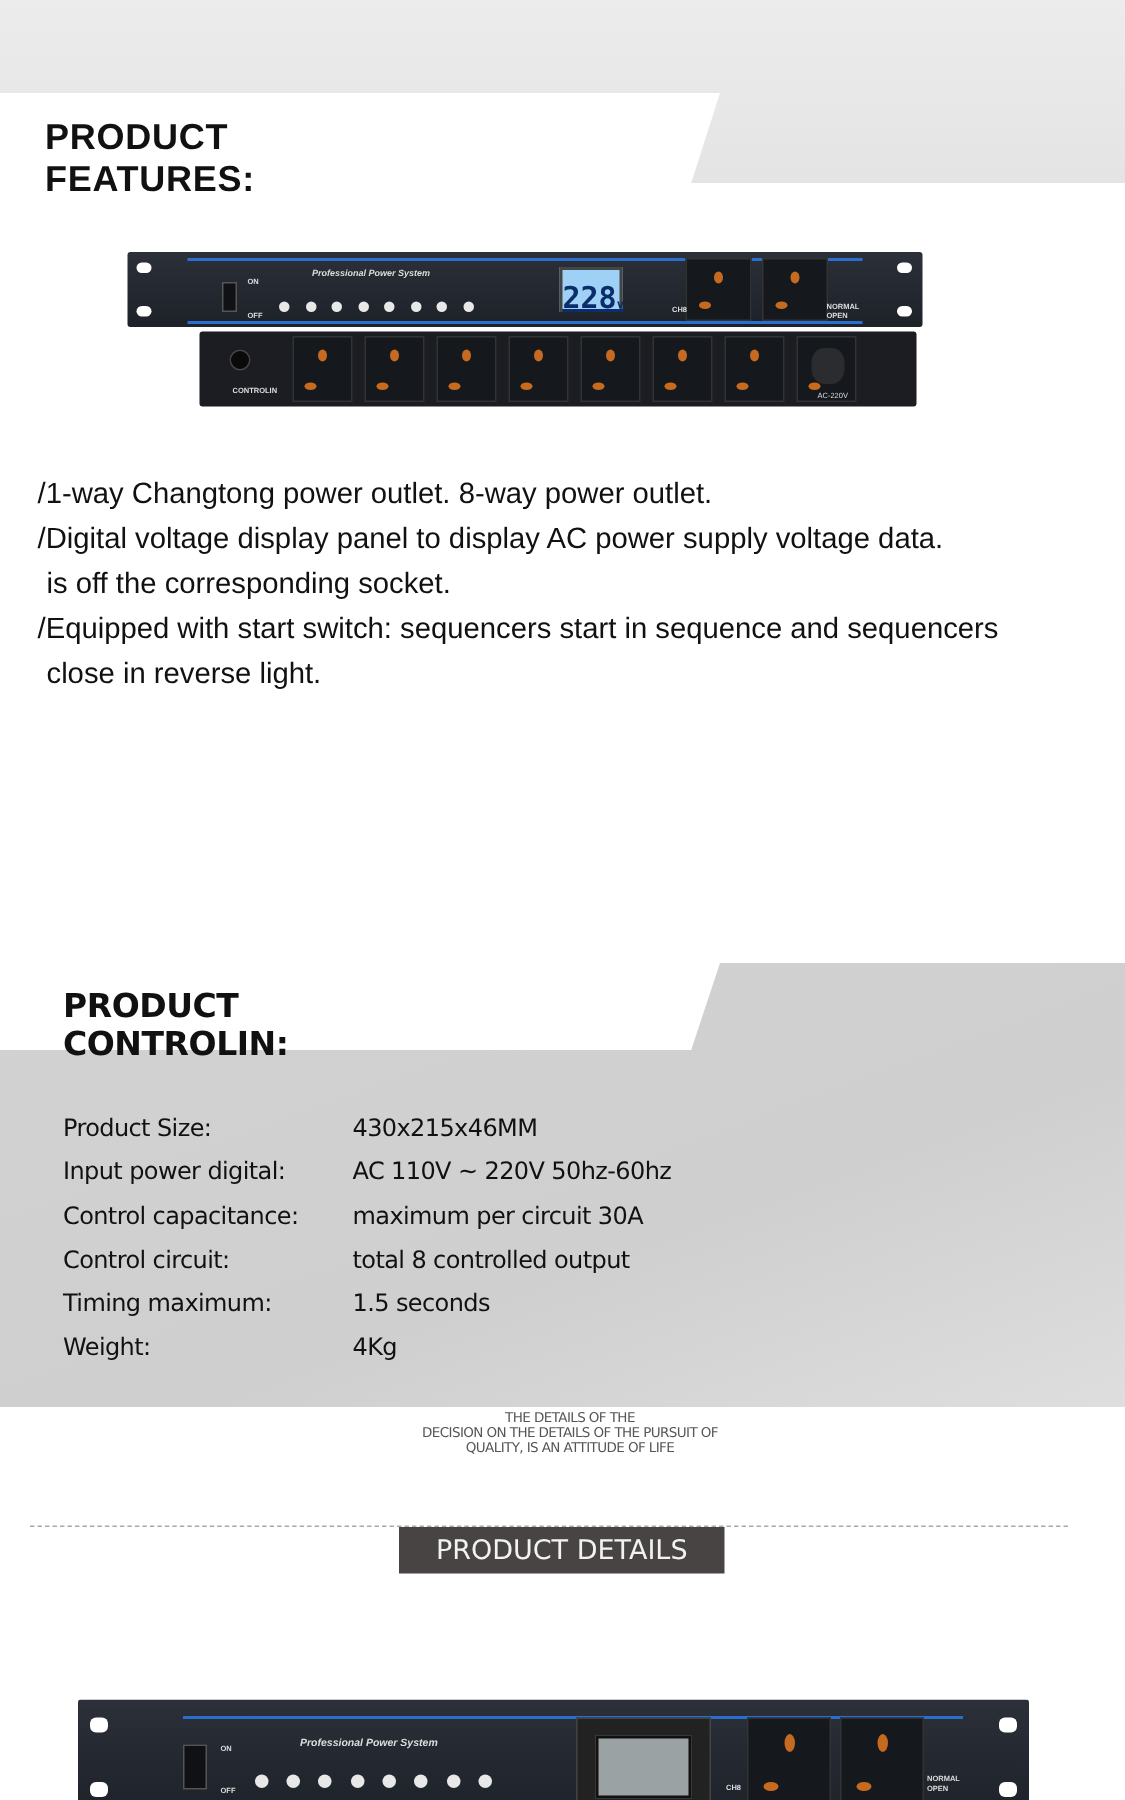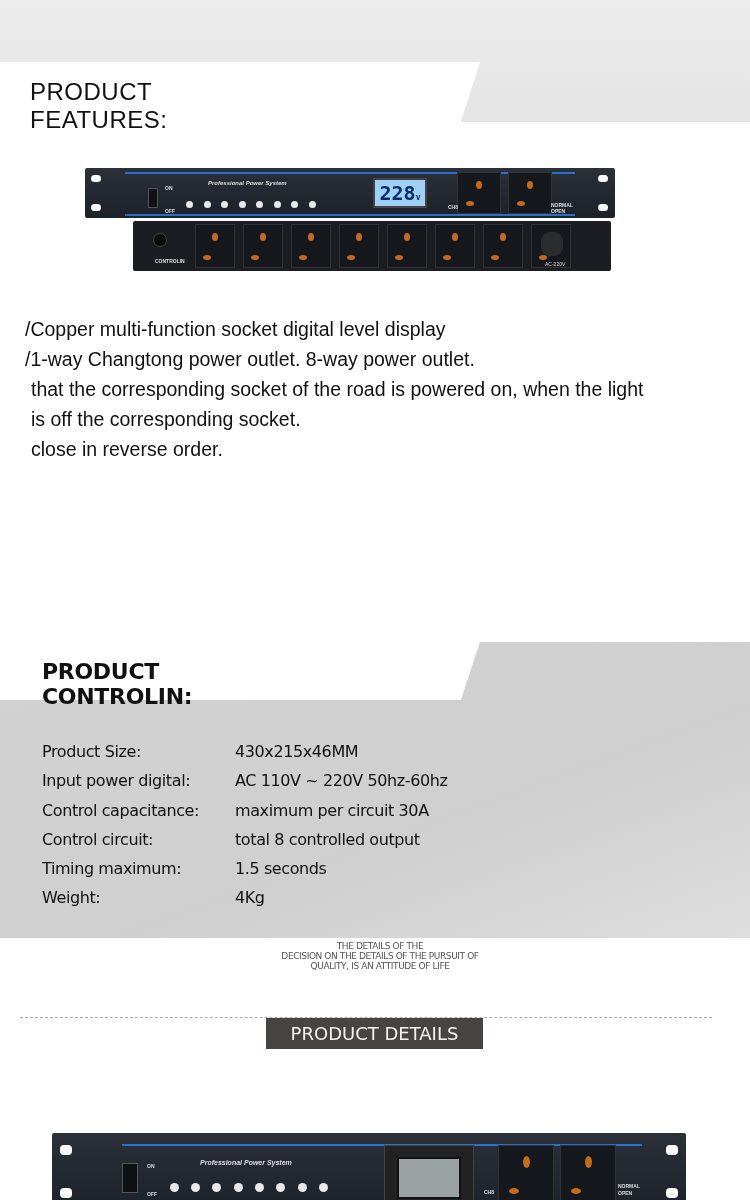--- a/index.html
+++ b/index.html
@@ -2,21 +2,21 @@
 <html><head>
 <meta charset="utf-8">
 <style>
   * { box-sizing: border-box; margin: 0; padding: 0; }
   body { width: 750px; height: 1200px; overflow: hidden; background: #fff; font-family: "Liberation Sans", sans-serif; position: relative; }
   .top-band { position: absolute; left: 0; top: 0; width: 750px; height: 122px; background: linear-gradient(180deg, #ececec, #e4e4e4); }
   .banner { position: absolute; left: 0; height: 60px; }
   .banner .white { position: absolute; left: 0; top: 0; height: 60px; width: 480px; background: #fff; clip-path: polygon(0 0, 100% 0, 96% 100%, 0 100%); }
   .banner .title { position: absolute; top: 16px; font-size: 24px; color: #111; letter-spacing: 0.5px; }
   .b1 { top: 62px; }
-  .b1 .title { left: 30px; font-weight: normal; }
+  .b1 .title { left: 30px; font-weight: bold; }
   .b2 { top: 642px; }
   .b2 .title { left: 42px; font-weight: bold; font-family: "DejaVu Sans", sans-serif; font-size: 22px; letter-spacing: -0.3px; top: 17px; }
   .params-bg { position: absolute; left: 0; top: 642px; width: 750px; height: 296px; background: linear-gradient(160deg, #d2d2d2 0%, #cfcfcf 60%, #dedede 100%); }
 
   .device { position: absolute; }
   .rack { position: absolute; background: linear-gradient(180deg,#2b3039,#1d2128); border-radius: 2px; }
   .ear-hole { position: absolute; width: 10px; height: 7px; border-radius: 4px; background: #fff; }
   .blue-line { position: absolute; height: 2px; background: #2a6fd0; }
   .led-btn { position: absolute; width: 7px; height: 7px; border-radius: 50%; background: #e8e8e8; }
   .lcd { position: absolute; background: #9fd0f5; border: 2px solid #444; color: #0b2d6a; font-family: "DejaVu Sans Mono", monospace; font-weight: bold; text-align: center; }
@@ -62,21 +62,21 @@
   <div>
     <div class="led-btn" style="left:101px; top:33px;"></div>
     <div class="led-btn" style="left:119px; top:33px;"></div>
     <div class="led-btn" style="left:136px; top:33px;"></div>
     <div class="led-btn" style="left:154px; top:33px;"></div>
     <div class="led-btn" style="left:171px; top:33px;"></div>
     <div class="led-btn" style="left:189px; top:33px;"></div>
     <div class="led-btn" style="left:206px; top:33px;"></div>
     <div class="led-btn" style="left:224px; top:33px;"></div>
   </div>
-  <div class="lcd" style="left:288px; top:10px; width:54px; height:30px; font-size:20px; line-height:26px;">
+  <div class="lcd" style="left:288px; top:10px; width:42px; height:30px; font-size:20px; line-height:36px;text-decoration:underline;">
     <span>228</span><span style="font-size:8px;">v</span>
   </div>
   <div class="socket" style="left:372px; top:4px; width:44px; height:42px;">
       <div class="pin" style="left:18px;top:8px;width:6px;height:8px;"></div>
       <div class="pin" style="left:8px;top:28px;width:8px;height:5px;"></div>
     </div>
   <div class="tiny" style="left:363px; top:36px;">CH8</div>
   <div class="socket" style="left:423px; top:4px; width:44px; height:42px;">
       <div class="pin" style="left:18px;top:8px;width:6px;height:8px;"></div>
       <div class="pin" style="left:8px;top:28px;width:8px;height:5px;"></div>
@@ -117,25 +117,25 @@
     </div>
   <div class="socket" style="left:446px; top:56px; width:40px; height:44px;">
       <div class="pin" style="left:16px;top:8px;width:6px;height:8px;"></div>
       <div class="pin" style="left:7px;top:30px;width:8px;height:5px;"></div>
     </div>
   <div style="position:absolute; left:456px; top:64px; width:22px; height:24px; border-radius:40%; background:#2a2c30;"></div>
   <div class="tiny" style="left:460px; top:93px; font-weight:normal;">AC-220V</div>
 </div>
 
 <div class="features">
-  <div>/Copper multi-function socket digital level display</div>
   <div>/1-way Changtong power outlet. 8-way power outlet.</div>
-  <div class="cont">that the corresponding socket of the road is powered on, when the light</div>
+  <div>/Digital voltage display panel to display AC power supply voltage data.</div>
   <div class="cont">is off the corresponding socket.</div>
-  <div class="cont">close in reverse order.</div>
+  <div>/Equipped with start switch: sequencers start in sequence and sequencers</div>
+  <div class="cont">close in reverse light.</div>
 </div>
 
 <div class="params-bg"></div>
 <div class="banner b2">
   <div class="white" style="height:58px;"></div>
   <div class="title">PRODUCT CONTROLIN:</div>
 </div>
 
 <div class="params">
   <div class="row">

